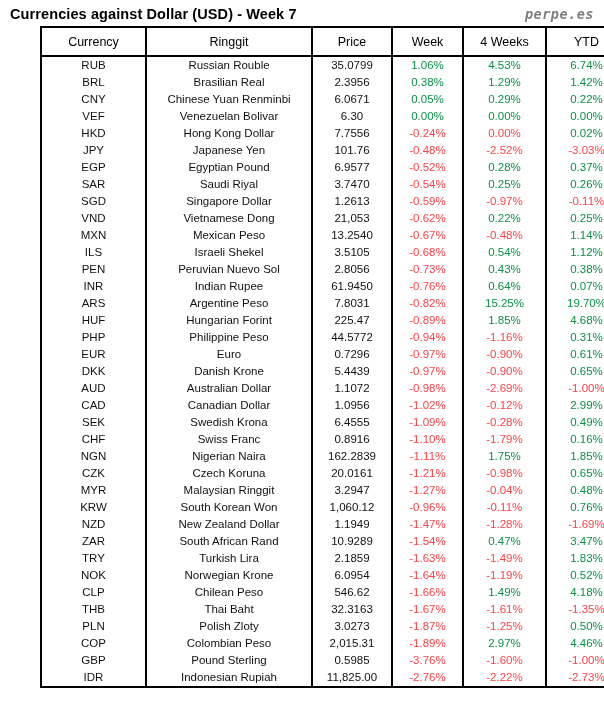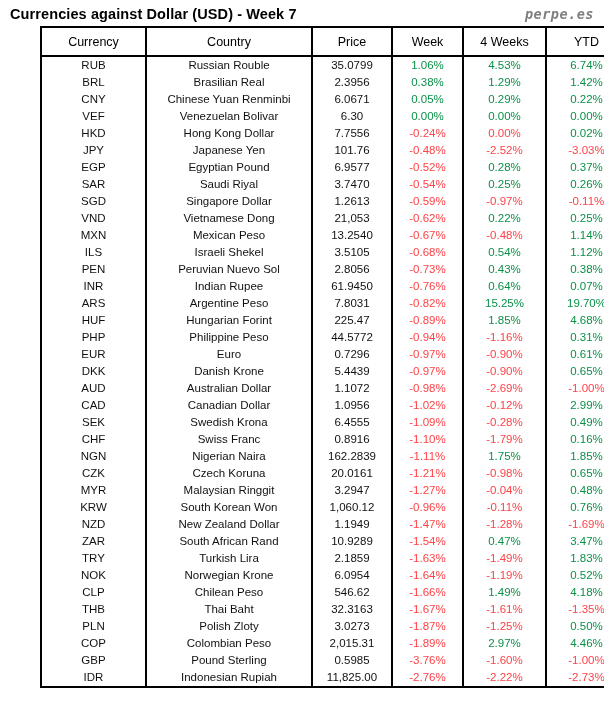--- a/index.html
+++ b/index.html
@@ -67,21 +67,21 @@
       <col class="c-currency">
         <col class="c-country">
         <col class="c-price">
       <col class="c-week">
         <col class="c-4weeks">
         <col class="c-ytd">
     </colgroup>
     <thead>
       <tr id="header-row">
           <th>Currency</th>
-          <th>Country</th>
+          <th>Ringgit</th>
           <th>Price</th>
           <th>Week</th>
           <th>4 Weeks</th>
           <th>YTD</th>
         </tr>
     </thead>
     <tbody id="table-body">
         <tr>
           <td>RUB</td>
           <td>Russian Rouble</td>

